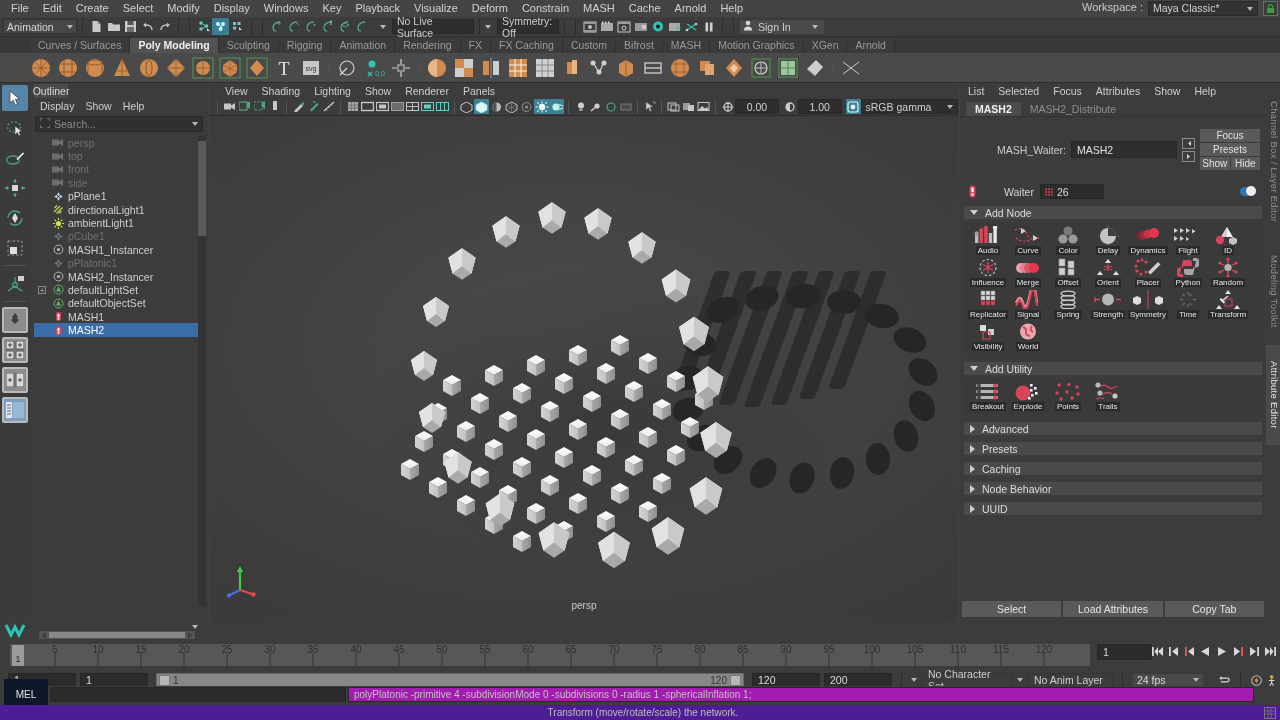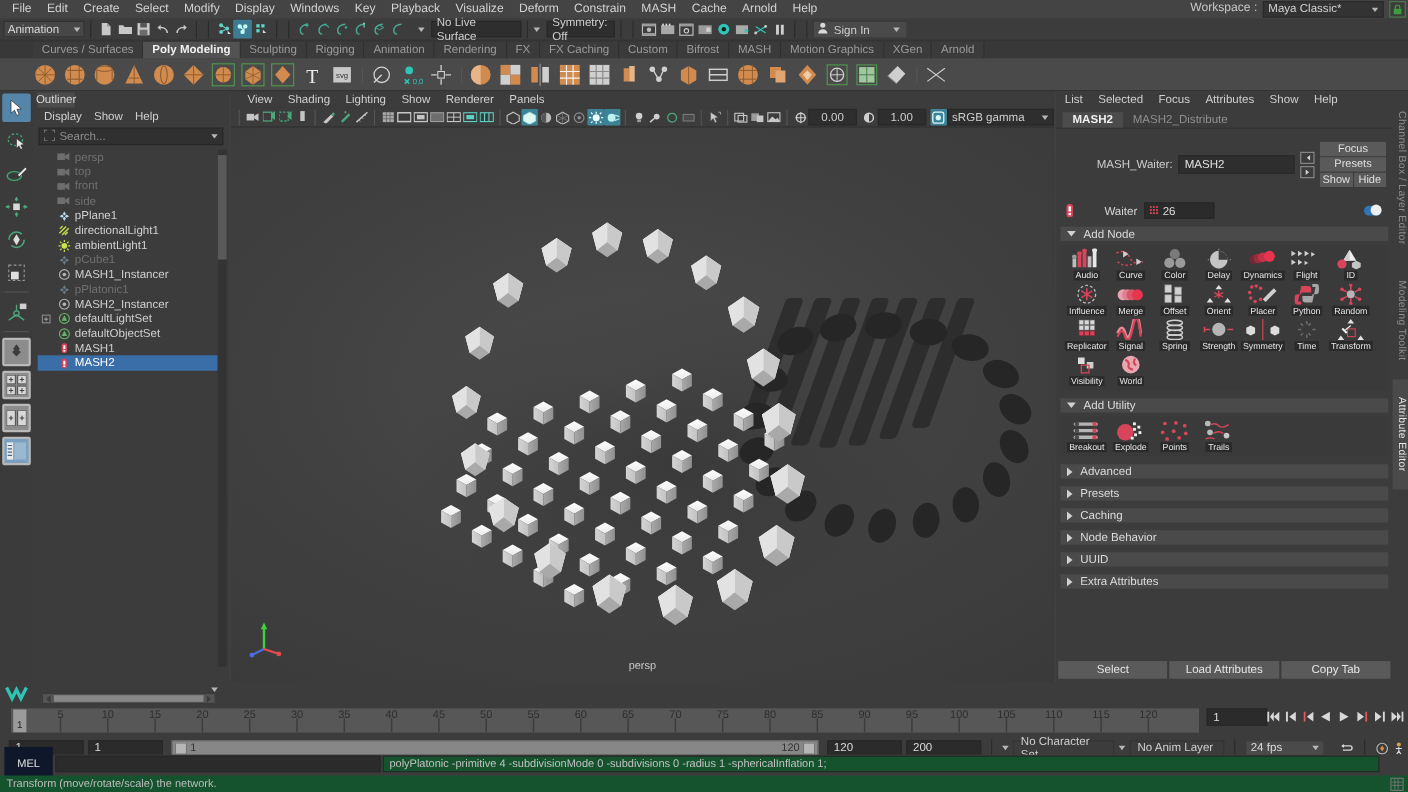--- a/index.html
+++ b/index.html
@@ -188,24 +188,24 @@
   .fps-combo { width:72px; height:15px; background:#4a4a4a; border:1px solid #3a3a3a;
                font-size:10.5px; color:#dcdcdc; display:flex; align-items:center;
                justify-content:space-between; padding:0 4px; }
 
   
   .cmdline { position:absolute; left:0; top:686px; width:1280px; height:17px;
              background:#3c3c3c; display:flex; align-items:center; }
   .mel-badge { width:44px; height:31px; background:#0f172a; font-size:10px; color:#e3e3e3;
                display:flex; align-items:center; justify-content:center; margin-left:4px; }
   .cmd-input { width:296px; height:15px; background:#2b2b2b; border:1px solid #272727; margin-left:2px; }
-  .cmd-out { flex:1; height:15px; background:#14532d; border:1px solid #272727; margin:0 26px 0 2px;
+  .cmd-out { flex:1; height:15px; background:#a21caf; border:1px solid #272727; margin:0 26px 0 2px;
              font-size:10px; color:#c2c2c2; display:flex; align-items:center; padding-left:5px; }
   .helpline { position:absolute; left:0; top:705px; width:1280px; height:15px;
-              background:#14532d; display:flex; align-items:center; }
+              background:#4c1d95; display:flex; align-items:center;justify-content:center; }
   .helpline .ht { font-size:10px; color:#bdbdbd; padding-left:6px; }
   .helpline .hicon { position:absolute; right:4px; width:12px;height:12px;
                      border:1px solid #777; }
 </style>
 </head>
 <body>
 
 <div class="app">
 
   <div class="menubar">
@@ -1836,24 +1836,20 @@
       <span class="tri tri-right"></span>
       <span class="slabel">Caching</span>
     </div>
     <div class="section">
       <span class="tri tri-right"></span>
       <span class="slabel">Node Behavior</span>
     </div>
     <div class="section">
       <span class="tri tri-right"></span>
       <span class="slabel">UUID</span>
-    </div>
-    <div class="section">
-      <span class="tri tri-right"></span>
-      <span class="slabel">Extra Attributes</span>
     </div>
 
     <div class="ae-bottom">
       <div>Select</div>
       <div>Load Attributes</div>
       <div>Copy Tab</div>
     </div>
   </div>
 
   <div class="vtabs">

